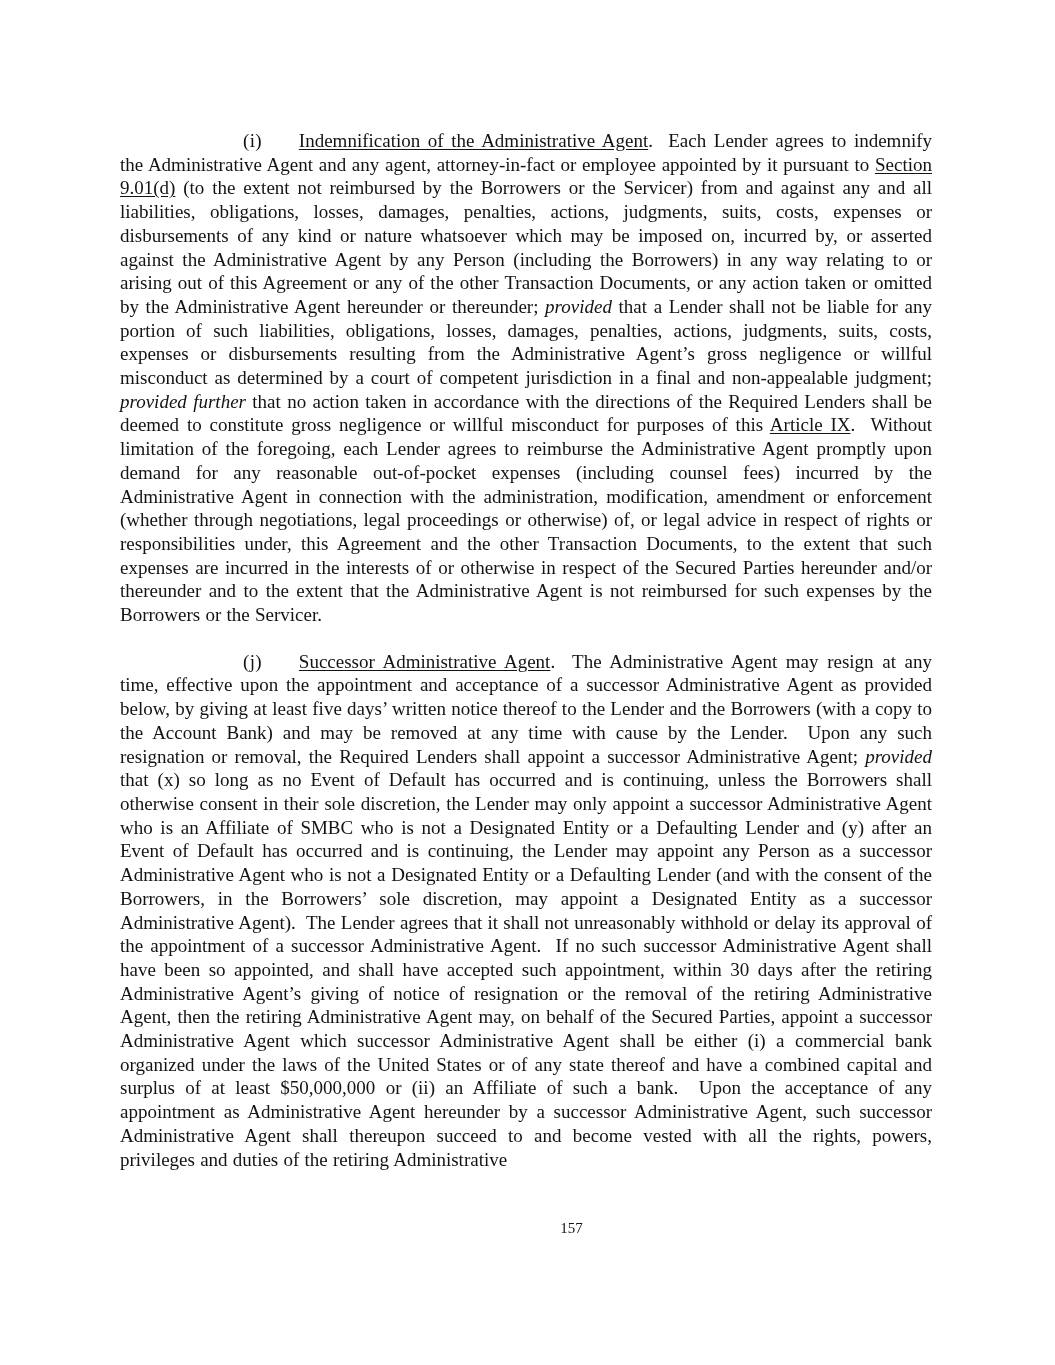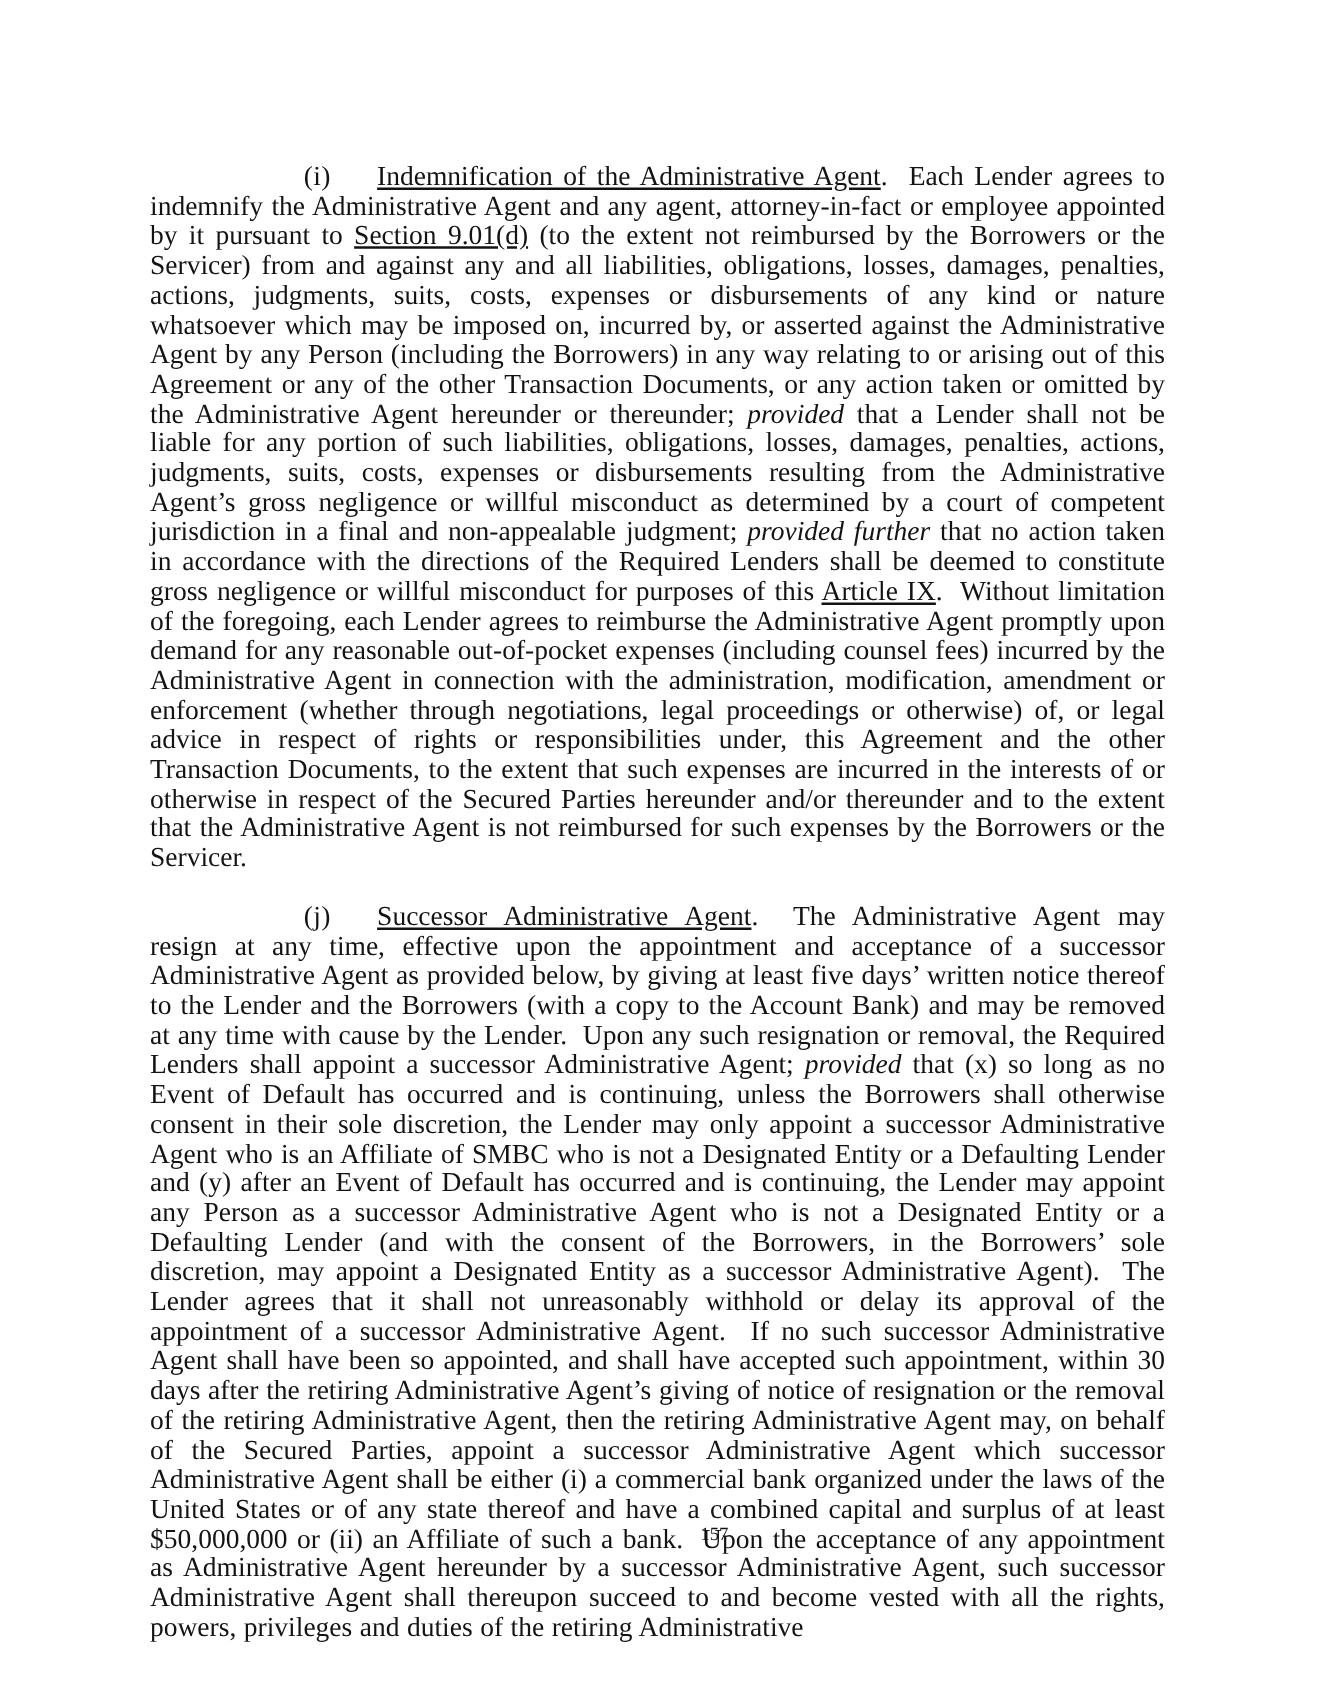--- a/index.html
+++ b/index.html
@@ -16,21 +16,21 @@
     padding: 129px 123px 0 120px;
     font-family: "Liberation Serif", serif;
     color: #131313;
     overflow: hidden;
   }
   .doc-body {
     width: 812px;
   }
   .para {
     margin: 0 0 23px 0;
-    font-size: 22px;
+    font-size: 19px;
     line-height: 23.7px;
     text-align: justify;
     text-indent: 123px;
     word-spacing: 0.5px;
   }
   .para-label {
     letter-spacing: 0.3px;
   }
   .tab-gap {
     display: inline-block;

